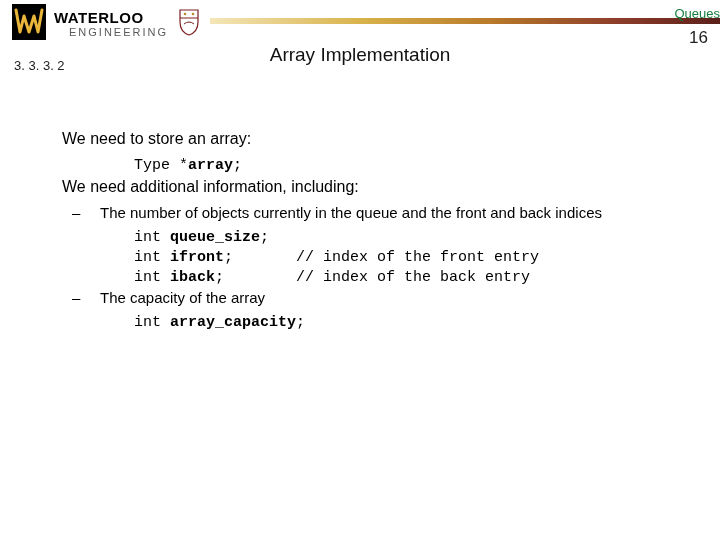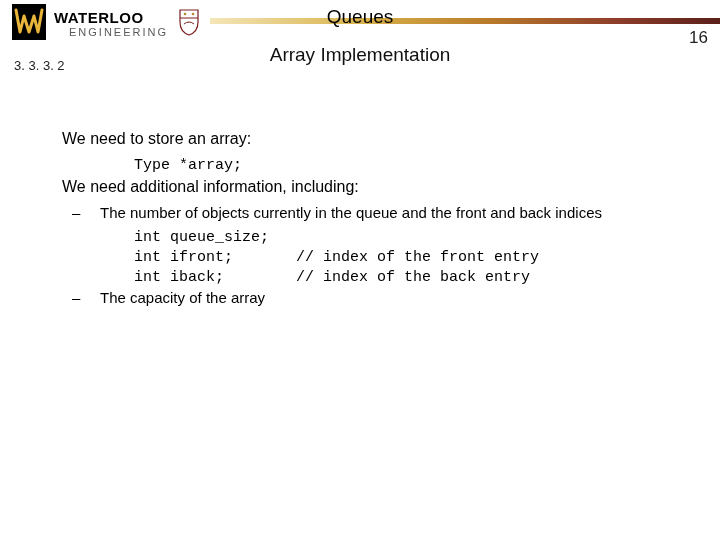--- a/index.html
+++ b/index.html
@@ -59,23 +59,23 @@
   }
   .crest {
     margin-left: 10px;
     display: inline-block;
   }
   .topic {
     position: absolute;
     top: 6px;
     left: 0;
     right: 0;
-    text-align: center;
-    font-size: 19px;
-    color: #000000;
+    text-align: right;
+    font-size: 13px;
+    color: #15803d;
   }
   .page-num {
     position: absolute;
     top: 28px;
     right: 12px;
     font-size: 17px;
     color: #222;
   }
   .section-num {
     position: absolute;
@@ -112,21 +112,21 @@
   }
   .sub .dash { display:inline-block; width:14px; }
   .code {
     font-family: "Courier New", Courier, monospace;
     white-space: pre;
     font-size: 15px;
   }
   .code-line {
     margin-left: 72px;
   }
-  .bold { font-weight: 400; }
+  .bold { font-weight: 700; }
   .block2 { }
 </style>
 </head>
 <body>
 
 <div class="slide">
 
   <div class="header-bar">
     <div class="bar-grad"></div>
 
@@ -164,17 +164,18 @@
     <p class="para">We need to store an array:</p>
     <div class="code code-line"><span>Type *</span><span class="bold">array</span><span>;</span></div>
 
     <div class="block2">
       <p class="para">We need additional information, including:</p>
       <p class="sub"><span class="dash">–</span><span>The number of objects currently in the queue and the front and back indices</span></p>
       <div class="code code-line"><span>int </span><span class="bold">queue_size</span><span>;</span></div>
       <div class="code code-line"><span>int </span><span class="bold">ifront</span><span>;       </span><span>// index of the front entry</span></div>
       <div class="code code-line"><span>int </span><span class="bold">iback</span><span>;        </span><span>// index of the back entry</span></div>
       <p class="sub"><span class="dash">–</span><span>The capacity of the array</span></p>
+      <div class="code code-line"><span>int </span><span class="bold">array_capacity</span><span>;</span></div>
     </div>
 
   </div>
 
 </div>
 
 </body></html>

